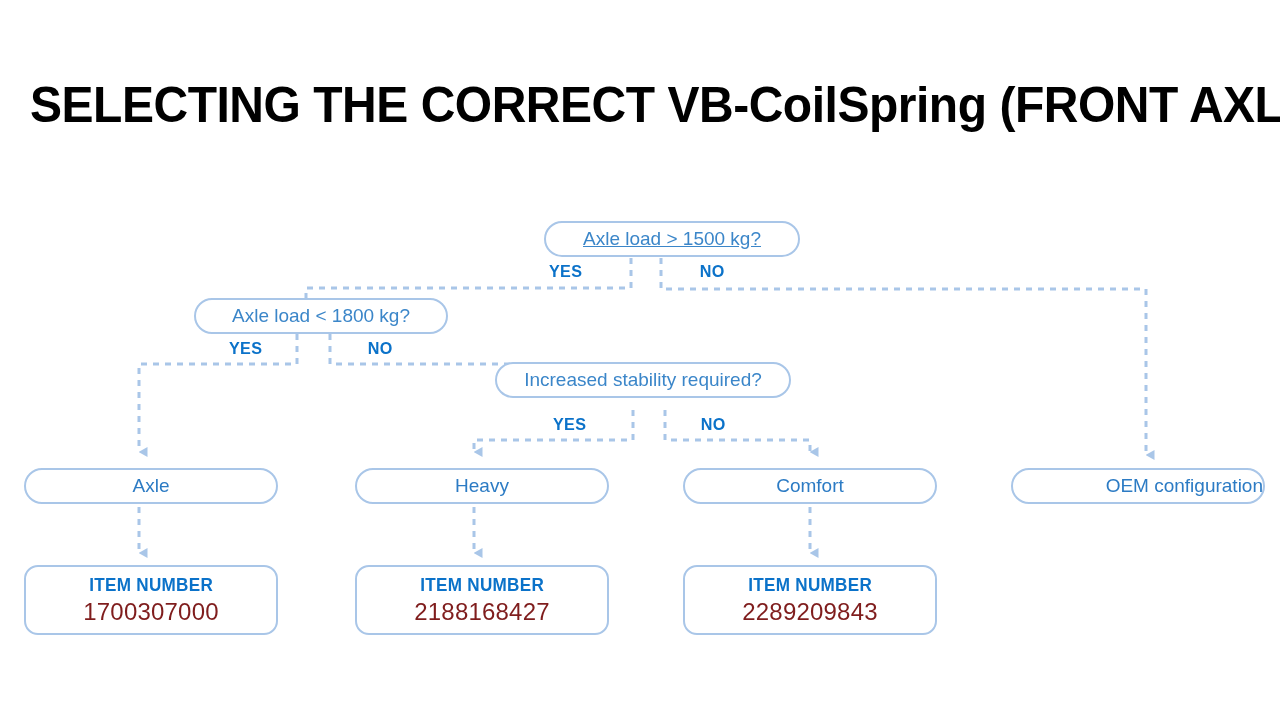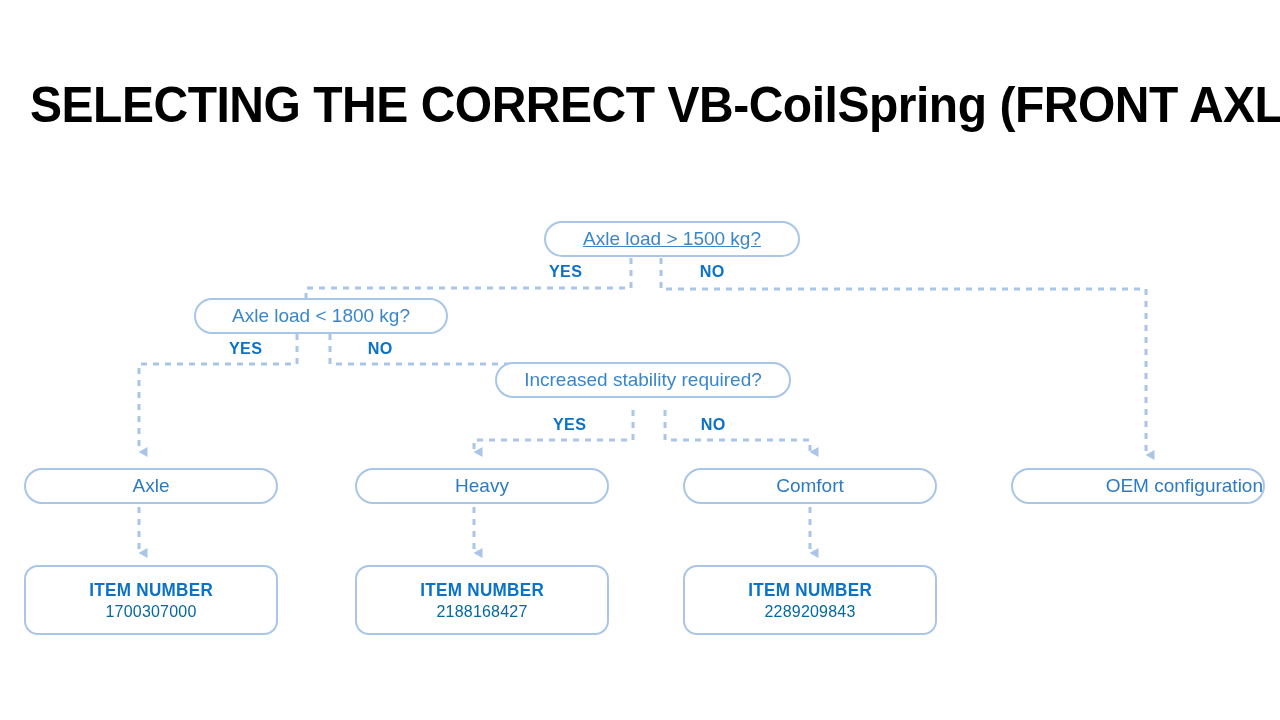--- a/index.html
+++ b/index.html
@@ -78,23 +78,23 @@
   .item-caption {
     font-size: 18px;
     font-weight: 700;
     color: #0b72c9;
     letter-spacing: 0.3px;
     font-family: "Liberation Sans Narrow", "Liberation Sans", sans-serif;
     transform: scaleX(0.95);
   }
 
   .item-value {
-    font-size: 16px;
+    font-size: 24px;
     font-weight: 400;
-    color: #0369a1;
+    color: #7f1d1d;
     letter-spacing: 0.2px;
   }
 
   .branch-label {
     position: absolute;
     font-size: 17px;
     font-weight: 700;
     color: #0b72c9;
     letter-spacing: 0.4px;
     font-family: "Liberation Sans Narrow", "Liberation Sans", sans-serif;

